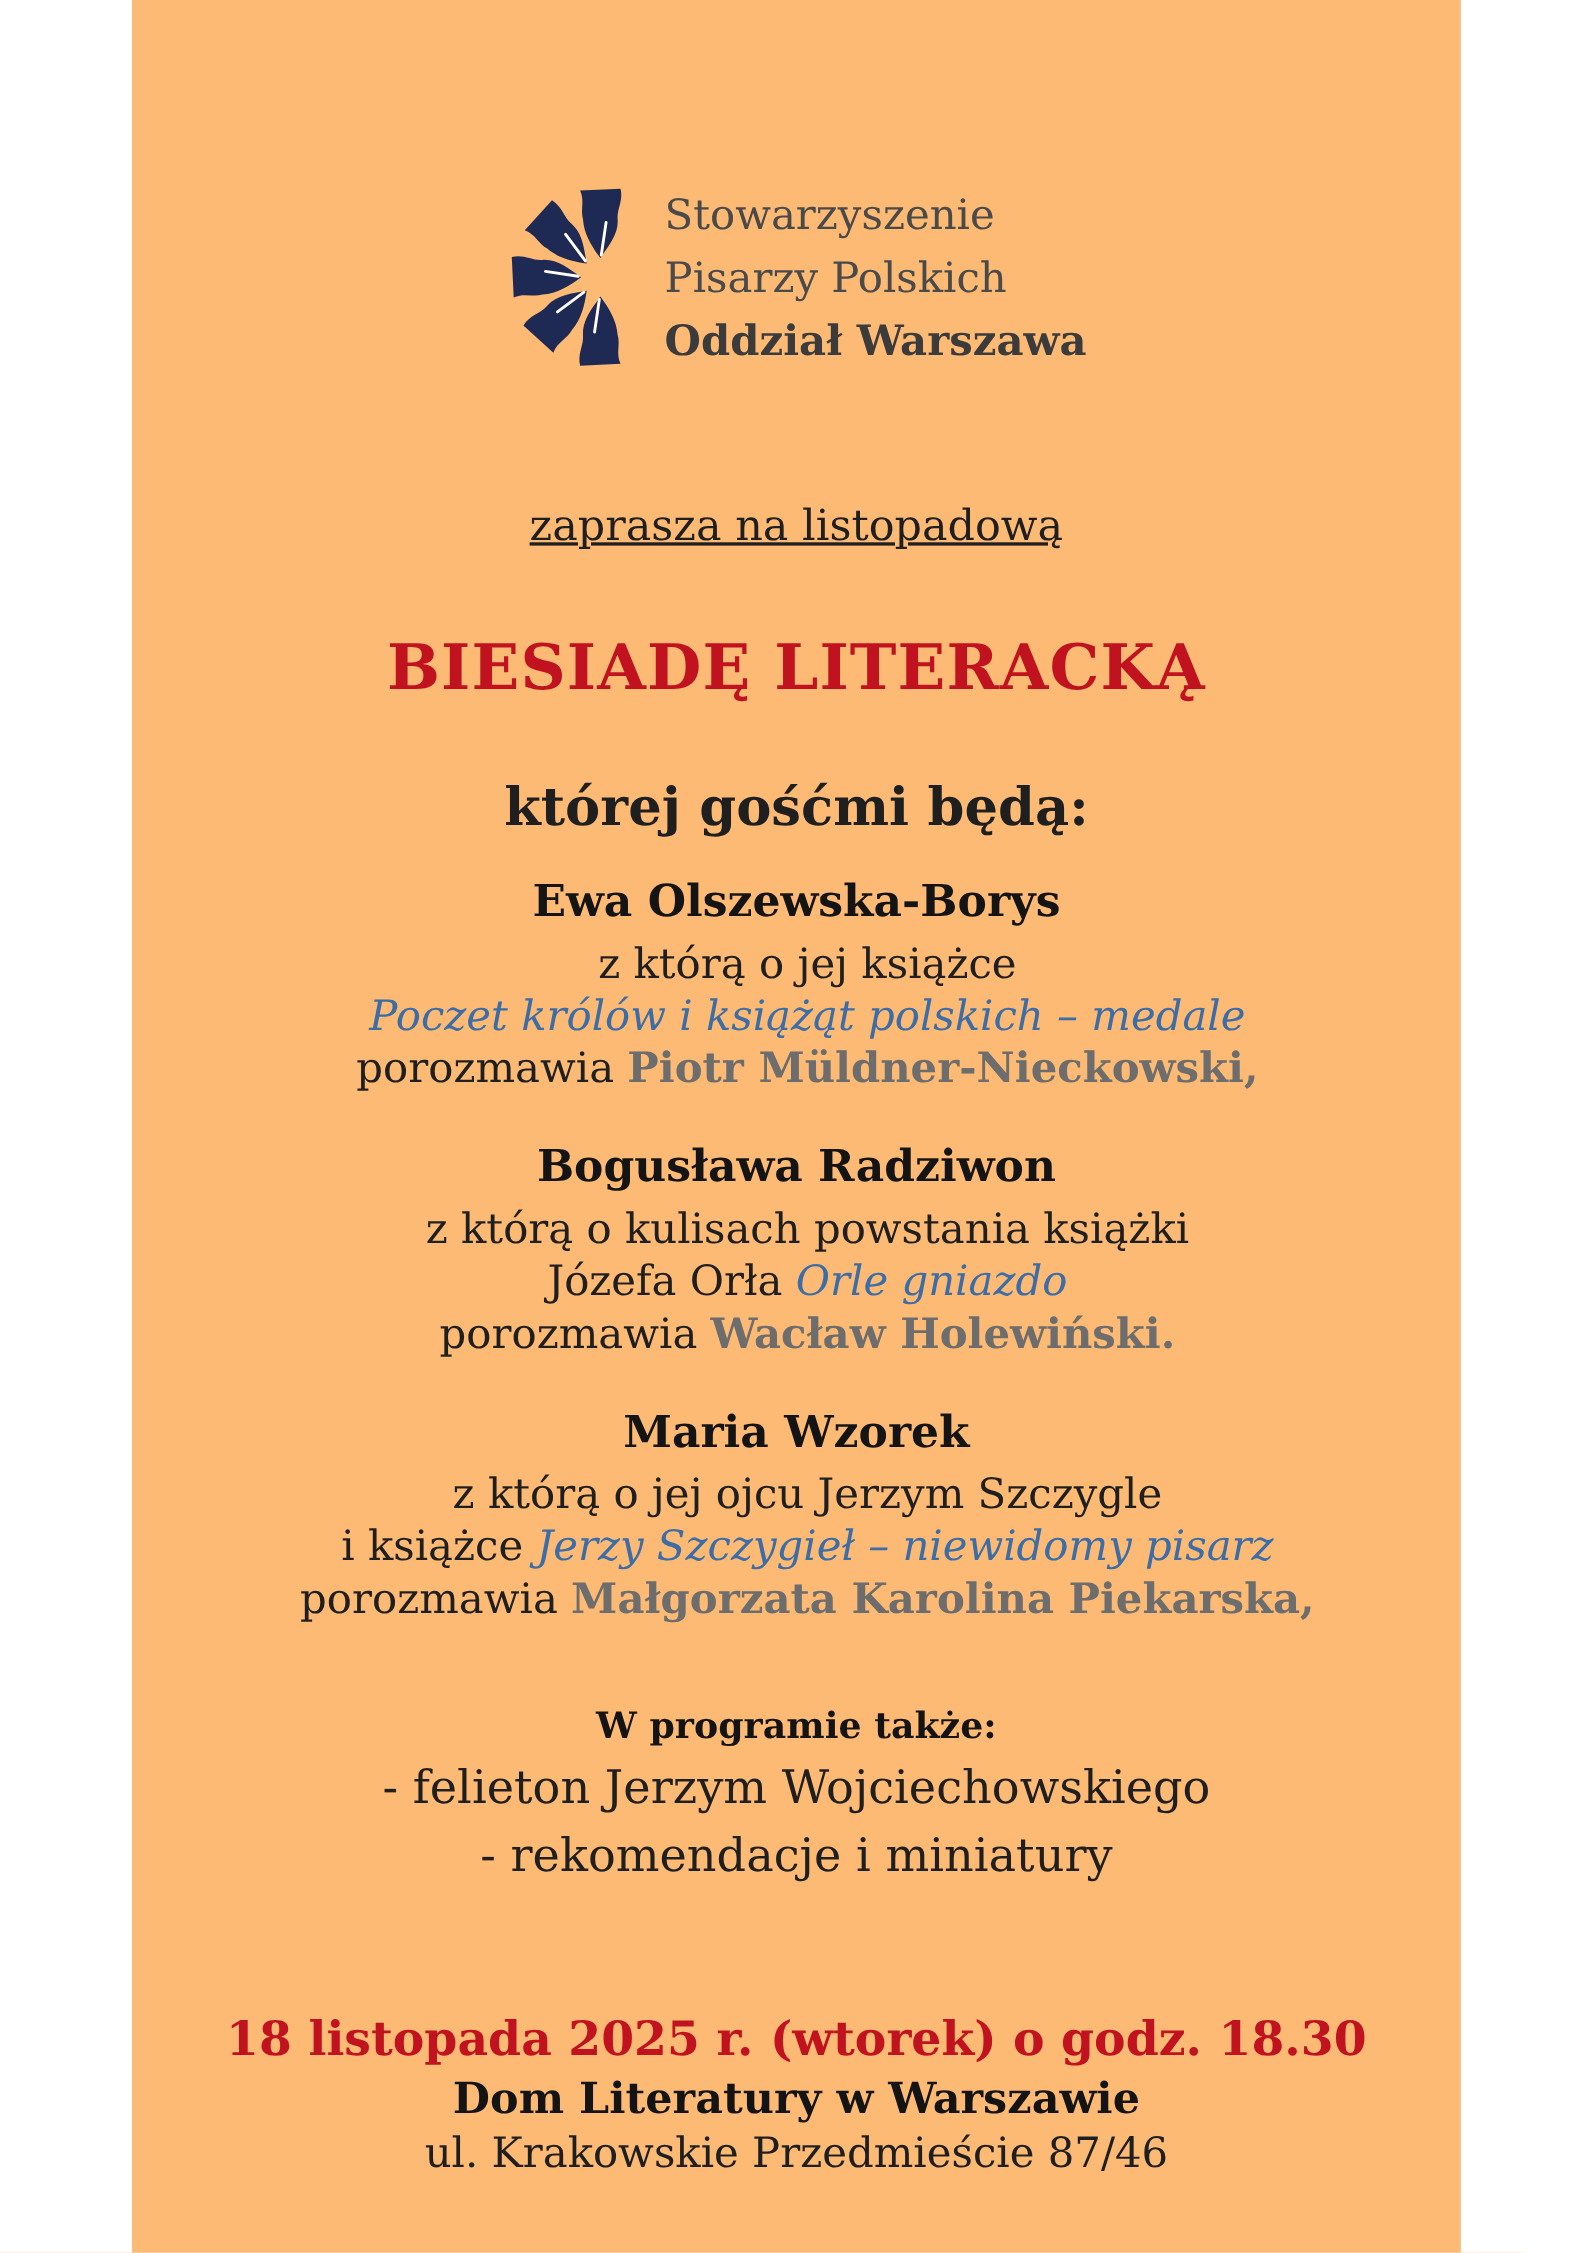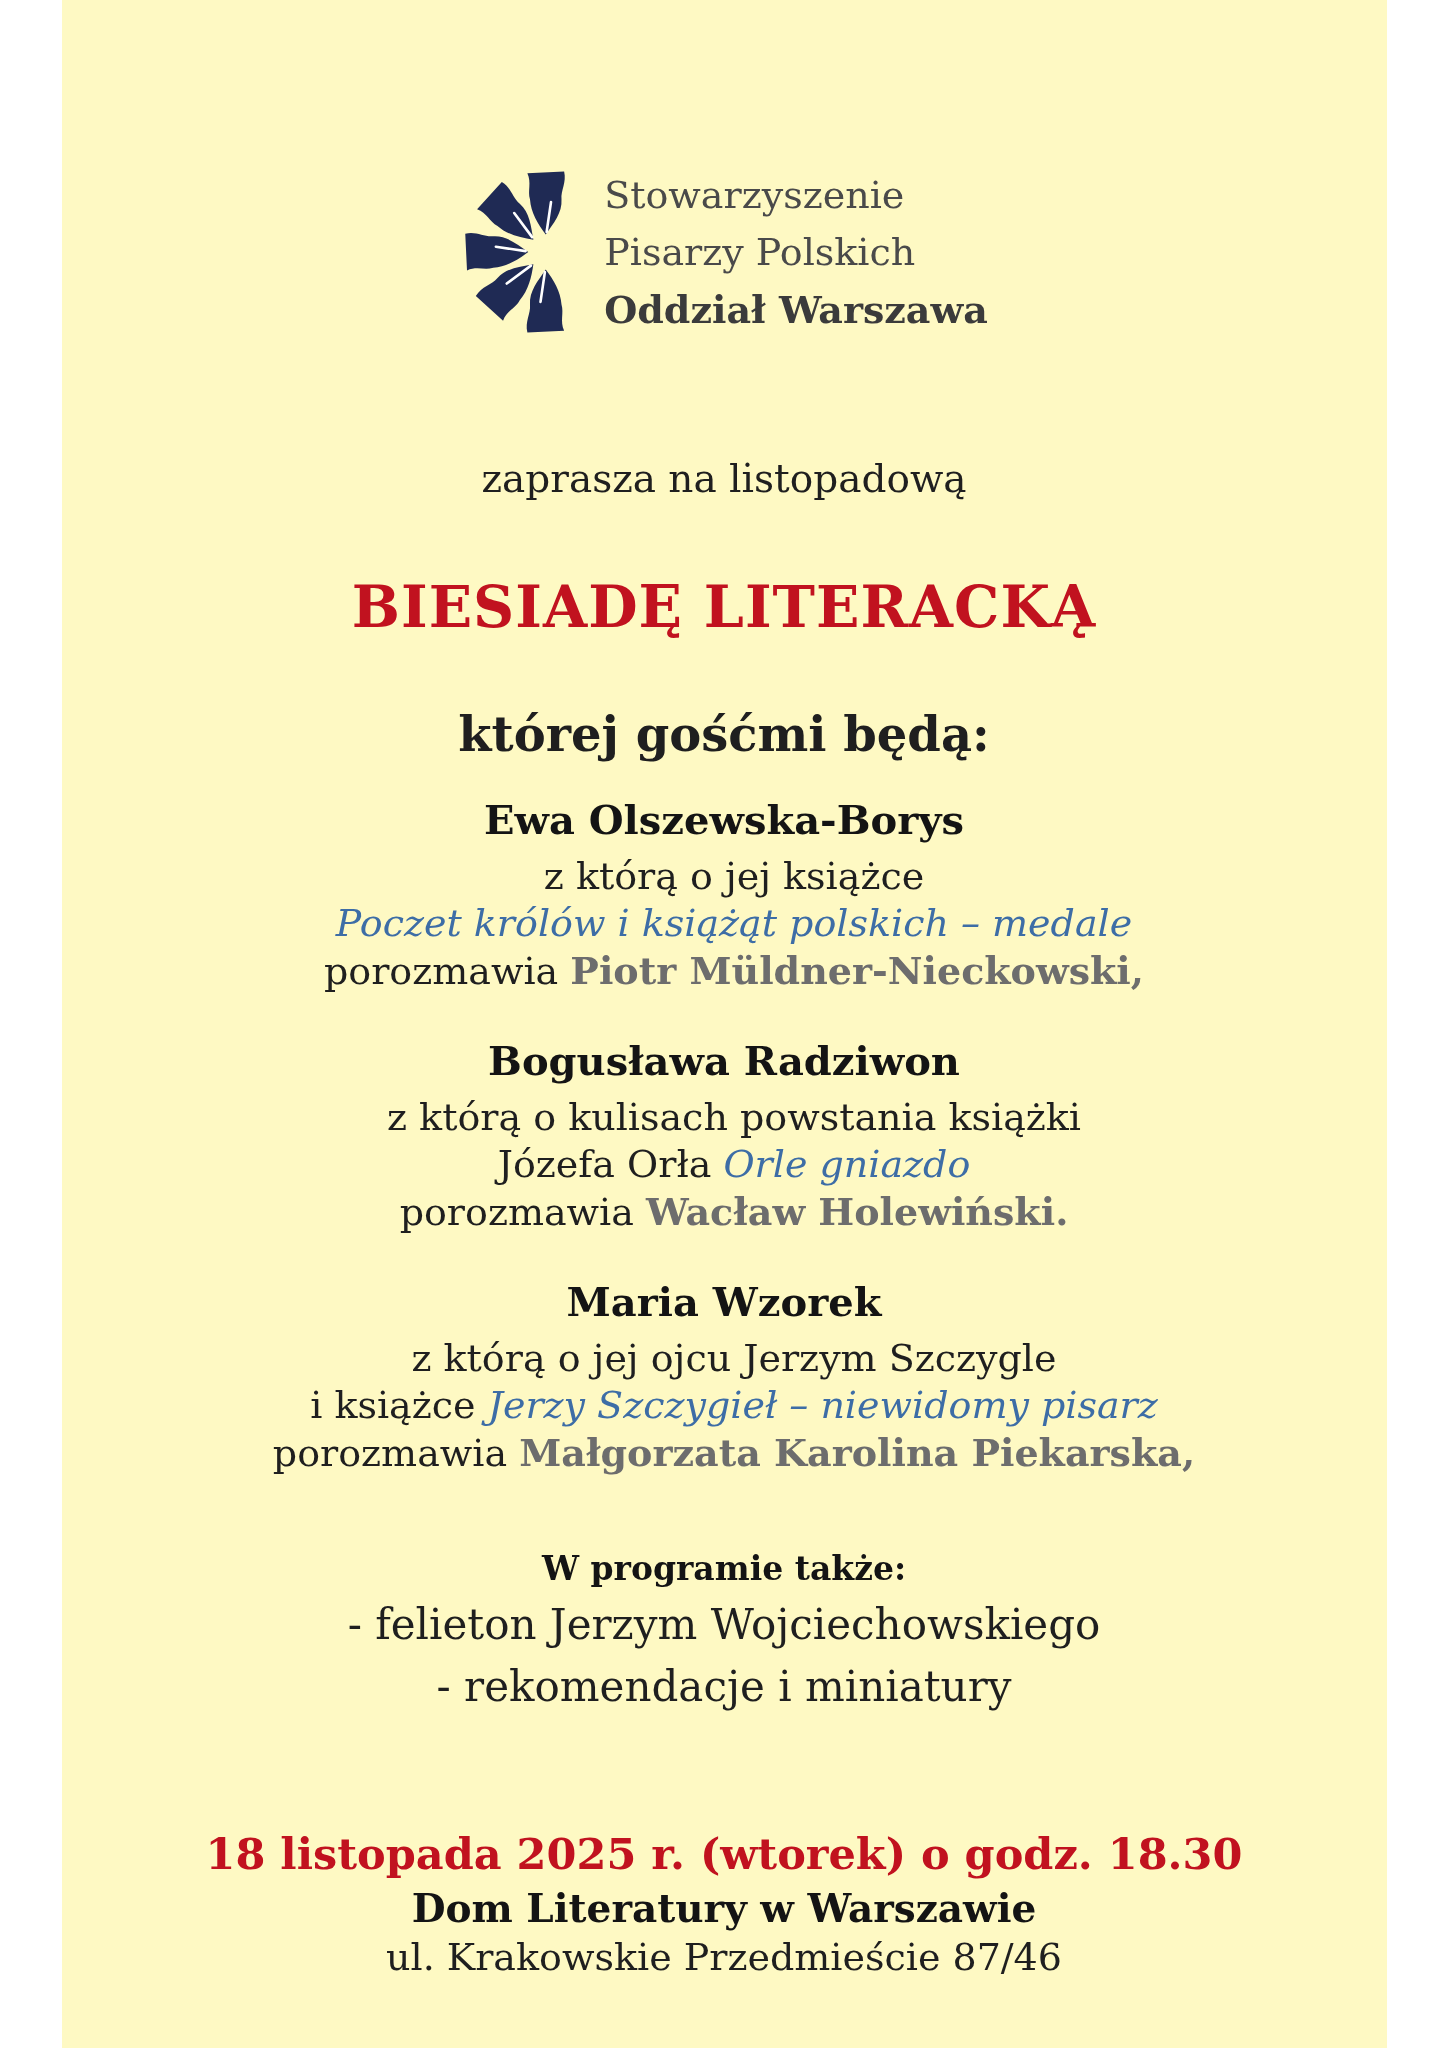--- a/index.html
+++ b/index.html
@@ -1,37 +1,37 @@
 <!DOCTYPE html>
 <html lang="pl"><head>
 <meta charset="utf-8">
 <style>
   html,body { margin:0; padding:0; }
   body { background:#ffffff; }
   .page {
     position:relative;
-    width:1325px; height:2048px;
+    width:1208px; height:2048px;
     margin:0 auto;
-    background:#fef9c3;
+    background:#fdba74;
     font-family:"DejaVu Serif","Liberation Serif",serif;
     color:#1f1f1f;
     text-align:center;
     overflow:hidden;
   }
   
   .logo-row {
     padding-top:166px;
     display:flex; justify-content:center; align-items:center;
     gap:32px;
   }
   .logo-mark { width:112px; height:172px; display:block; }
   .logo-text { text-align:left; font-size:38px; line-height:57px; color:#4a4a4a; }
   .logo-text .org-bold { font-weight:bold; color:#3b3b3b; }
   
-  .intro    { margin:118px 0 0 0; font-size:39px; }
+  .intro    { margin:118px 0 0 0; font-size:39px;text-decoration:underline; }
   .title    { margin:72px 0 0 0; font-size:57px; font-weight:bold; color:#c1121f; letter-spacing:1px; }
   .subtitle { margin:66px 0 0 0; font-size:48px;font-weight:bold; }
   
   .guest       { margin-top:34px; }
   .guest + .guest { margin-top:42px; }
   .guest-name  { margin:0 0 10px 0; font-size:40px; font-weight:bold; color:#141414; }
   .guest-line  { margin:0; font-size:38px; line-height:47px;padding-left:20px; }
   .book        { color:#3d6da6; font-style:italic; }
   .moderator   { color:#6d6d6d; font-weight:bold; }
   

